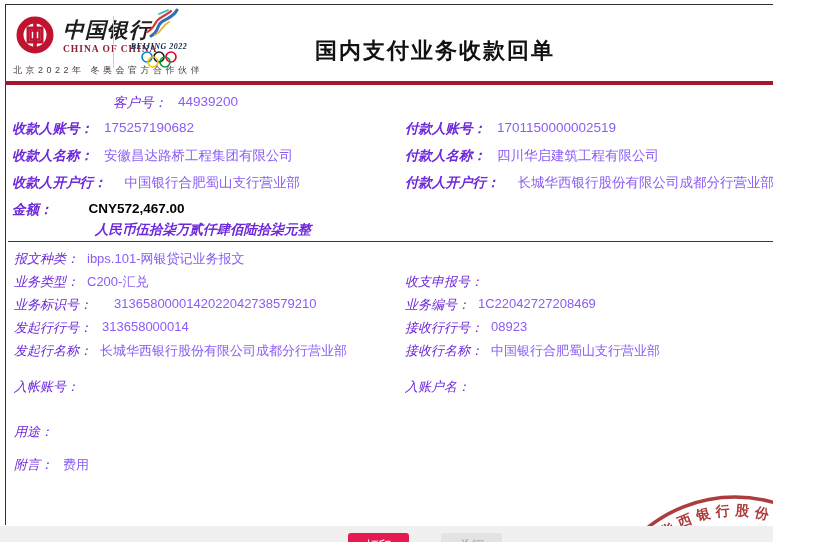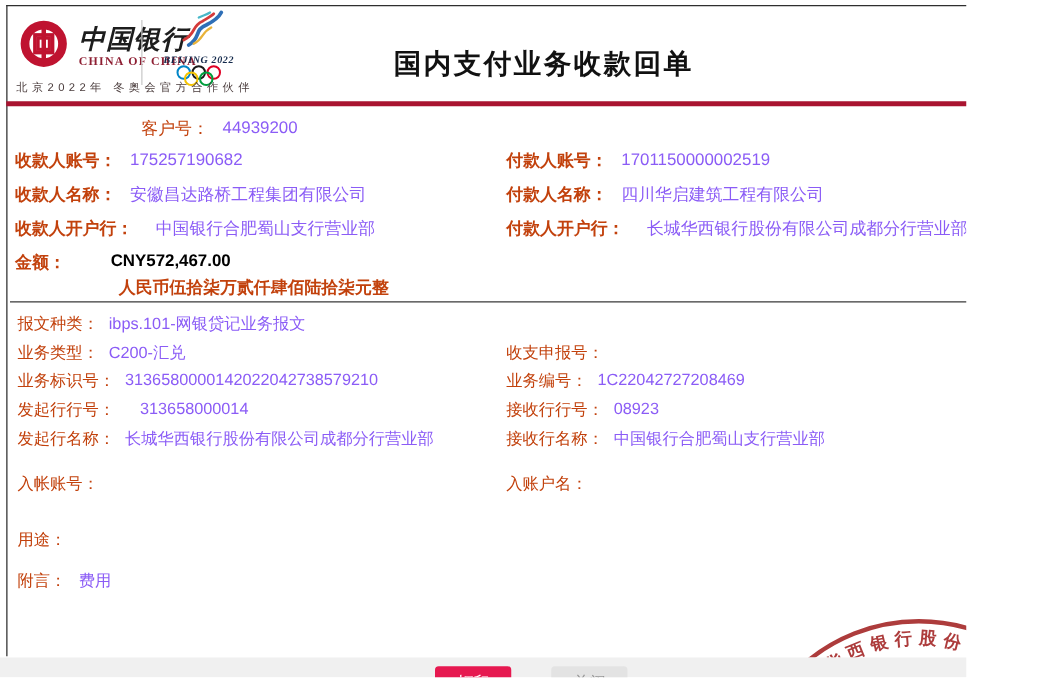--- a/index.html
+++ b/index.html
@@ -19,21 +19,21 @@
   .oly-word{font-family:"Liberation Serif","DejaVu Serif",serif;font-weight:bold;font-style:italic;
             font-size:8px;color:#13294b;letter-spacing:.5px;}
   .partner{position:absolute;left:13px;top:64px;font-size:9px;color:#4a3c3c;letter-spacing:3.5px;
            white-space:nowrap;}
   .red-band{position:absolute;left:5px;top:81px;width:820px;height:4px;background:#a91430;}
   .page-title{position:absolute;left:5px;top:36px;width:820px;text-align:center;
               font-family:"Liberation Serif","DejaVu Serif",serif;font-weight:bold;
               font-size:22px;color:#111;letter-spacing:2px;padding-left:20px;}
   
   .row{position:absolute;font-size:13.5px;color:#3d3d3d;white-space:nowrap;display:flex;}
-  .lbl{color:#c2410c;}
+  .lbl{color:#6d28d9;font-style:italic;}
   .lbl.b{font-weight:bold;}
   .val{margin-left:11px;color:#8b5cf6;}
   .val.b{font-weight:bold;color:#000;}
   .msg{font-size:13px;}
   .divider{position:absolute;left:8px;top:241px;width:804px;height:1px;background:#3a3a3a;}
   
   .stamp-svg{position:absolute;left:575px;top:480px;width:330px;height:46px;overflow:hidden;}
   
   .bottom-bar{position:absolute;left:0;top:526px;width:832px;height:16px;background:#f0f0f0;}
   .btn{position:absolute;top:533px;width:61px;height:26px;border:none;border-radius:3px;
@@ -136,25 +136,25 @@
   <div class="row msg" style="left:14px;top:250px">
     <span class="lbl">报文种类：</span>
     <span class="val" style="margin-left:8px">ibps.101-网银贷记业务报文</span>
   </div>
   <div class="row msg" style="left:14px;top:273px">
     <span class="lbl">业务类型：</span>
     <span class="val" style="margin-left:8px">C200-汇兑</span>
   </div>
   <div class="row msg" style="left:14px;top:296px">
     <span class="lbl">业务标识号：</span>
-    <span class="val" style="margin-left:8px">3136580000142022042738579210</span>
+    <span class="val" style="margin-left:22px">3136580000142022042738579210</span>
   </div>
   <div class="row msg" style="left:14px;top:319px">
     <span class="lbl">发起行行号：</span>
-    <span class="val" style="margin-left:20px">313658000014</span>
+    <span class="val" style="margin-left:10px">313658000014</span>
   </div>
   <div class="row msg" style="left:14px;top:342px">
     <span class="lbl">发起行名称：</span>
     <span class="val" style="margin-left:8px">长城华西银行股份有限公司成都分行营业部</span>
   </div>
 
   <div class="row msg" style="left:405px;top:273px">
     <span class="lbl">收支申报号：</span>
     <span class="val"></span>
   </div>

